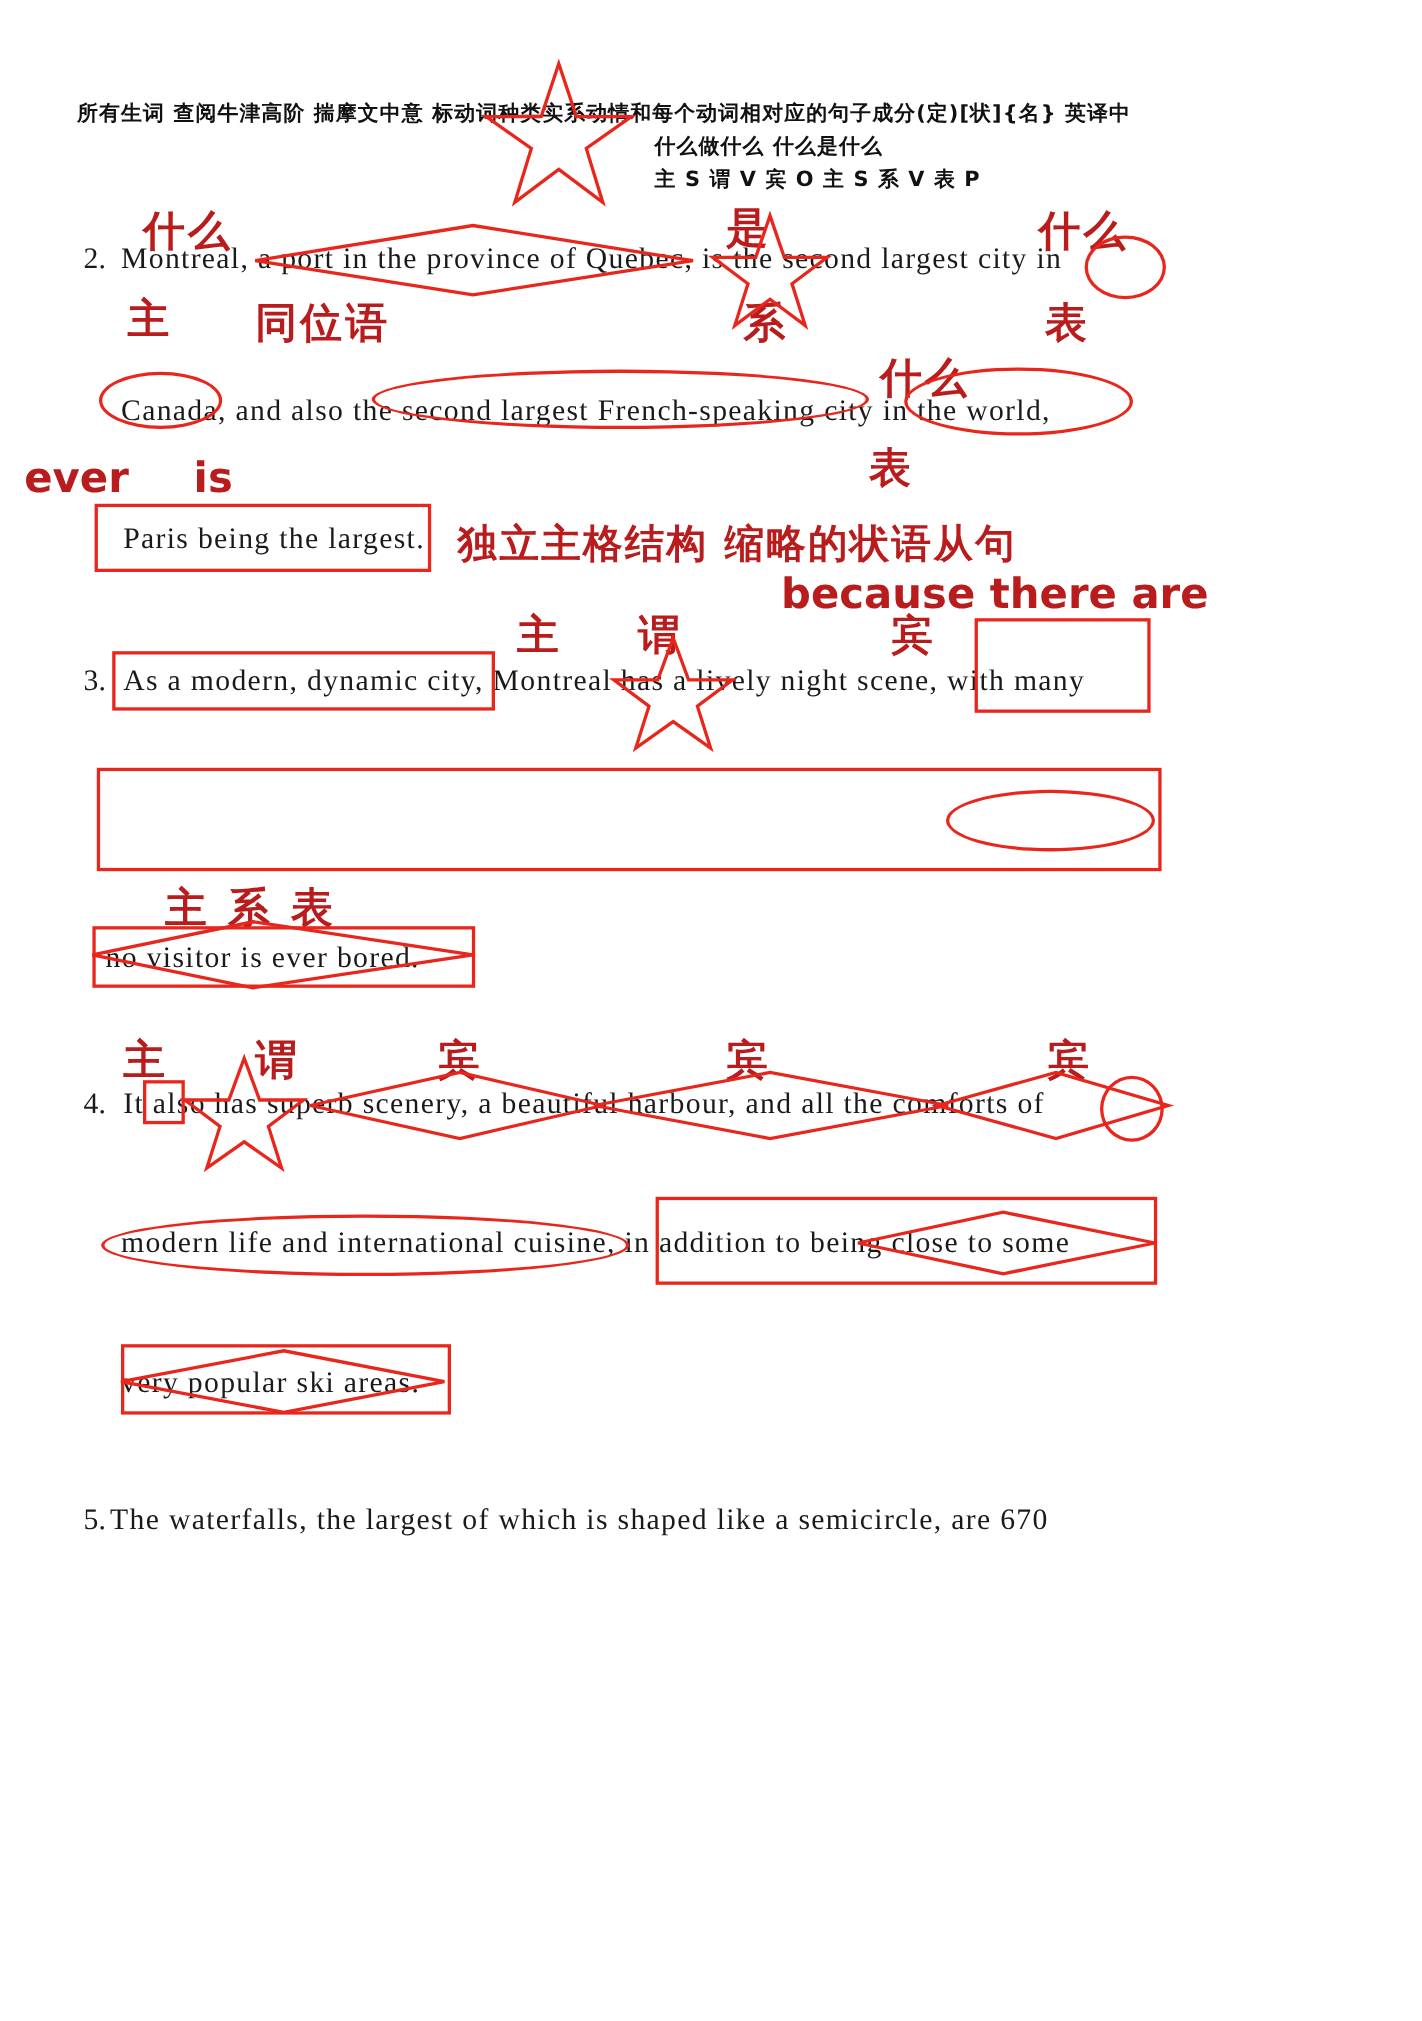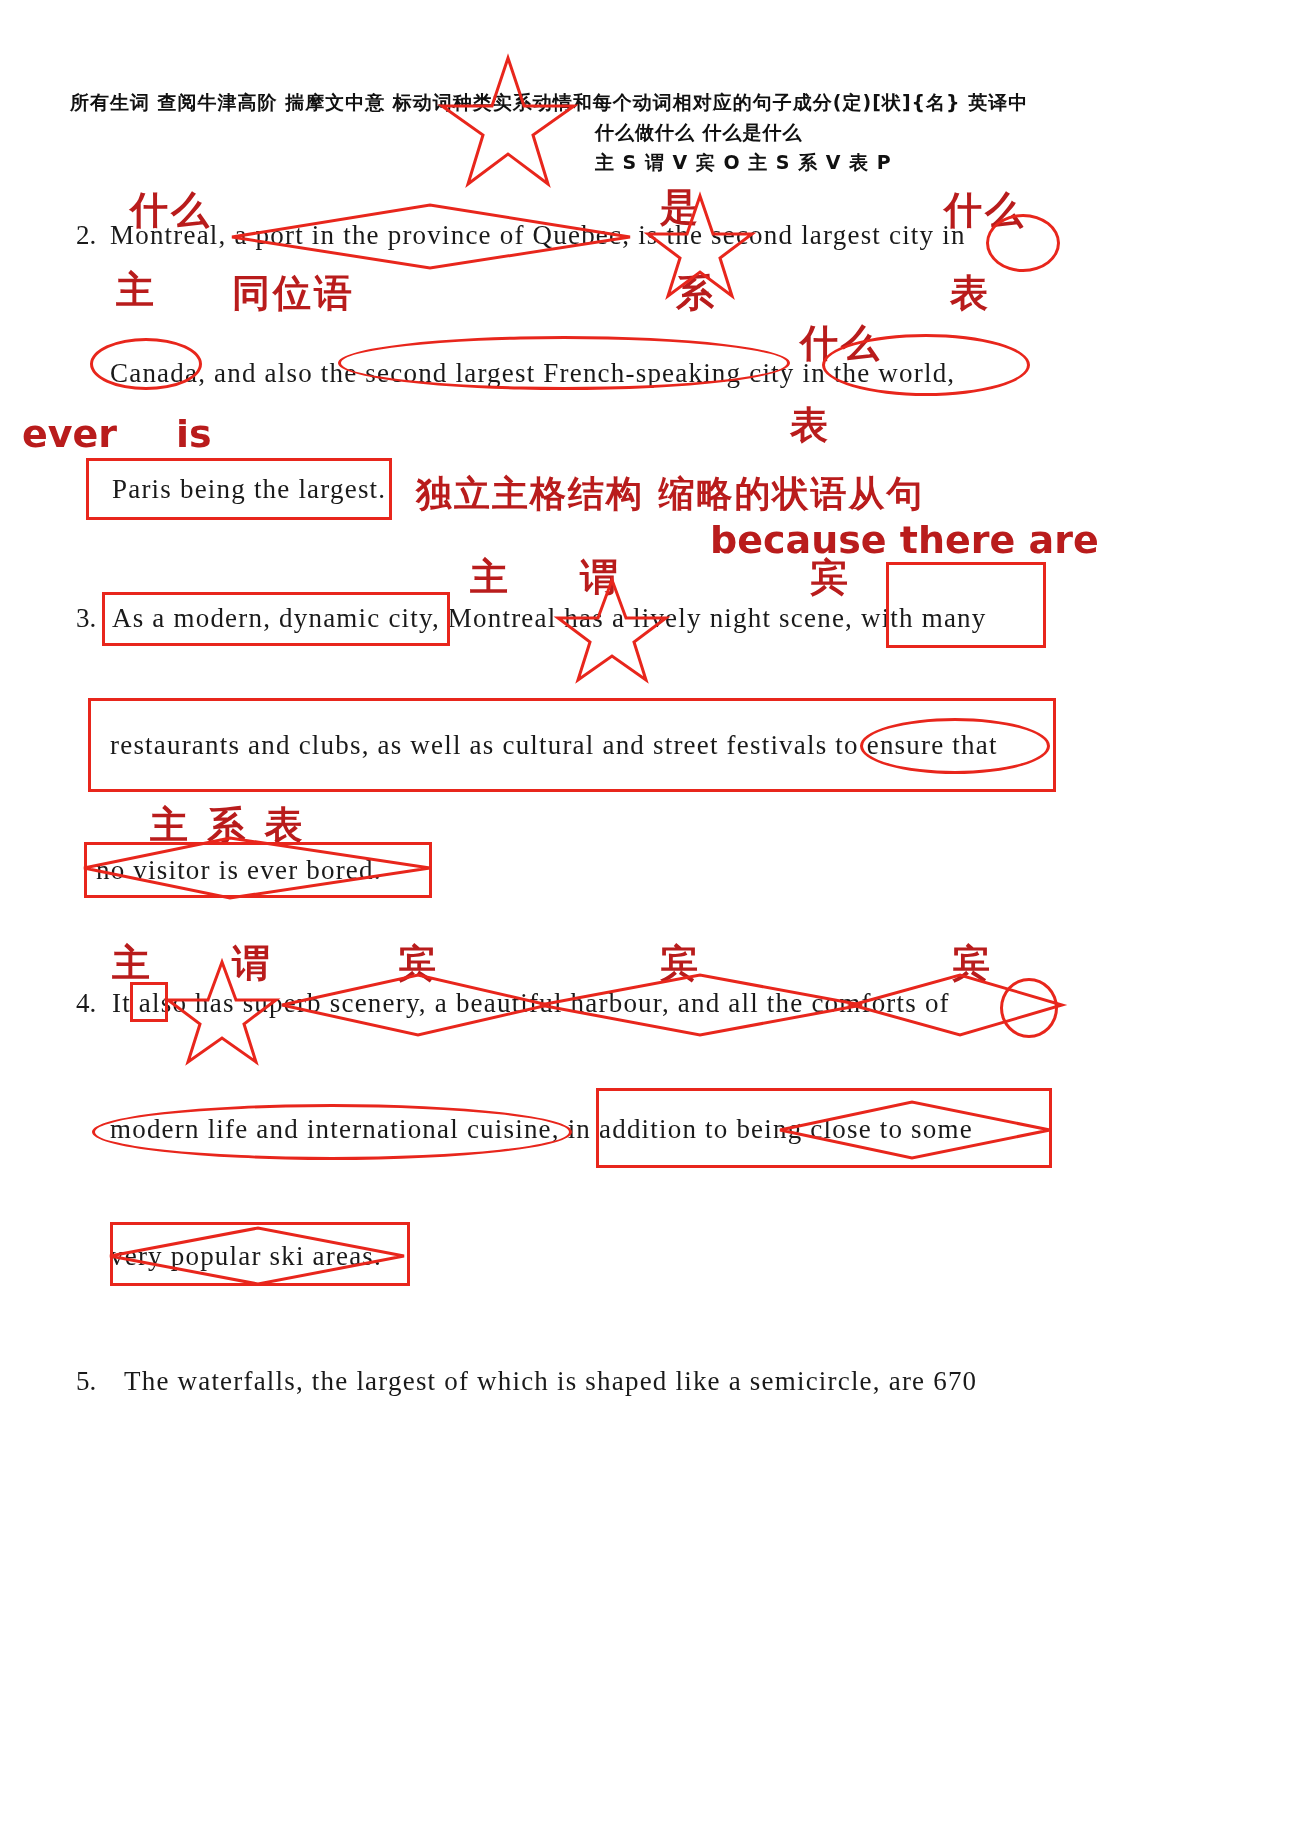--- a/index.html
+++ b/index.html
@@ -31,30 +31,29 @@
   <div class="header-cn" style="left:595px;top:120px;">什么做什么        什么是什么</div>
   <div class="header-cn" style="left:595px;top:150px;">主 S 谓 V 宾 O    主 S 系 V 表 P</div>
 
   <div class="txt num" style="left:76px;top:220px;">2.</div>
   <div class="txt line" style="left:110px;top:220px;">Montreal, a port in the province of Quebec, is the second largest city in</div>
   <div class="txt line" style="left:110px;top:347px;margin-top:11px;">Canada, and also the second largest French-speaking city in the world,</div>
   <div class="txt line" style="left:112px;top:474px;">Paris being the largest.</div>
 
   <div class="txt num" style="left:76px;top:603px;">3.</div>
   <div class="txt line" style="left:112px;top:603px;">As a modern, dynamic city, Montreal has a lively night scene, with many</div>
-  <div class="txt line" style="left:110px;top:730px;">restaurants and clubs, as well as cultural and street festivals to ensure that</div>
   <div class="txt line" style="left:96px;top:855px;">no visitor is ever bored.</div>
 
   <div class="txt num" style="left:76px;top:988px;">4.</div>
   <div class="txt line" style="left:112px;top:988px;">It also has superb scenery, a beautiful harbour, and all the comforts of</div>
   <div class="txt line" style="left:110px;top:1114px;">modern life and international cuisine, in addition to being close to some</div>
   <div class="txt line" style="left:110px;top:1241px;">very popular ski areas.</div>
 
   <div class="txt num" style="left:76px;top:1366px;">5.</div>
-  <div class="txt line" style="left:124px;top:1366px;">The waterfalls, the largest of which is shaped like a semicircle, are 670</div>
+  <div class="txt line" style="left:100px;top:1366px;">The waterfalls, the largest of which is shaped like a semicircle, are 670</div>
 
   <div class="ink ink-cn-lg" style="left:130px;top:185px;">什么</div>
   <div class="ink ink-cn-lg" style="left:660px;top:182px;">是</div>
   <div class="ink ink-cn-lg" style="left:944px;top:185px;">什么</div>
 
   <div class="ink ink-cn-lg" style="left:116px;top:265px;">主</div>
   <div class="ink ink-cn-lg" style="left:232px;top:268px;">同位语</div>
   <div class="ink ink-cn-lg" style="left:676px;top:268px;">系</div>
   <div class="ink ink-cn-lg" style="left:950px;top:268px;">表</div>
 

